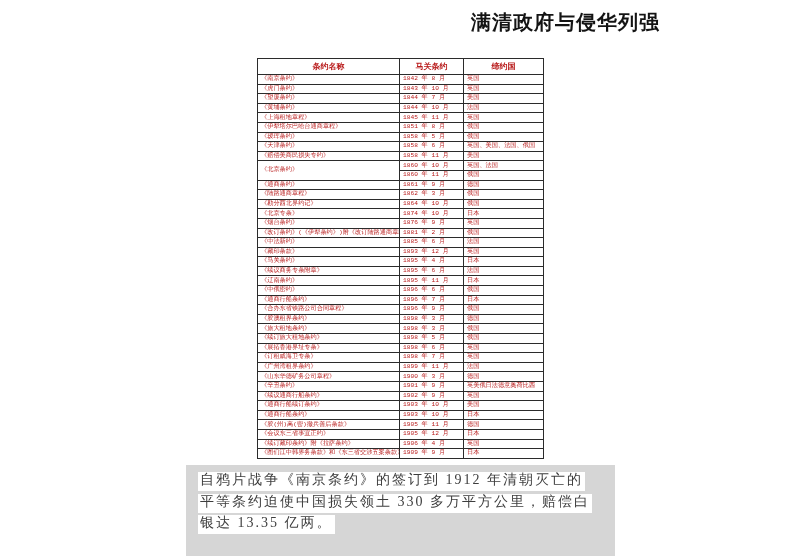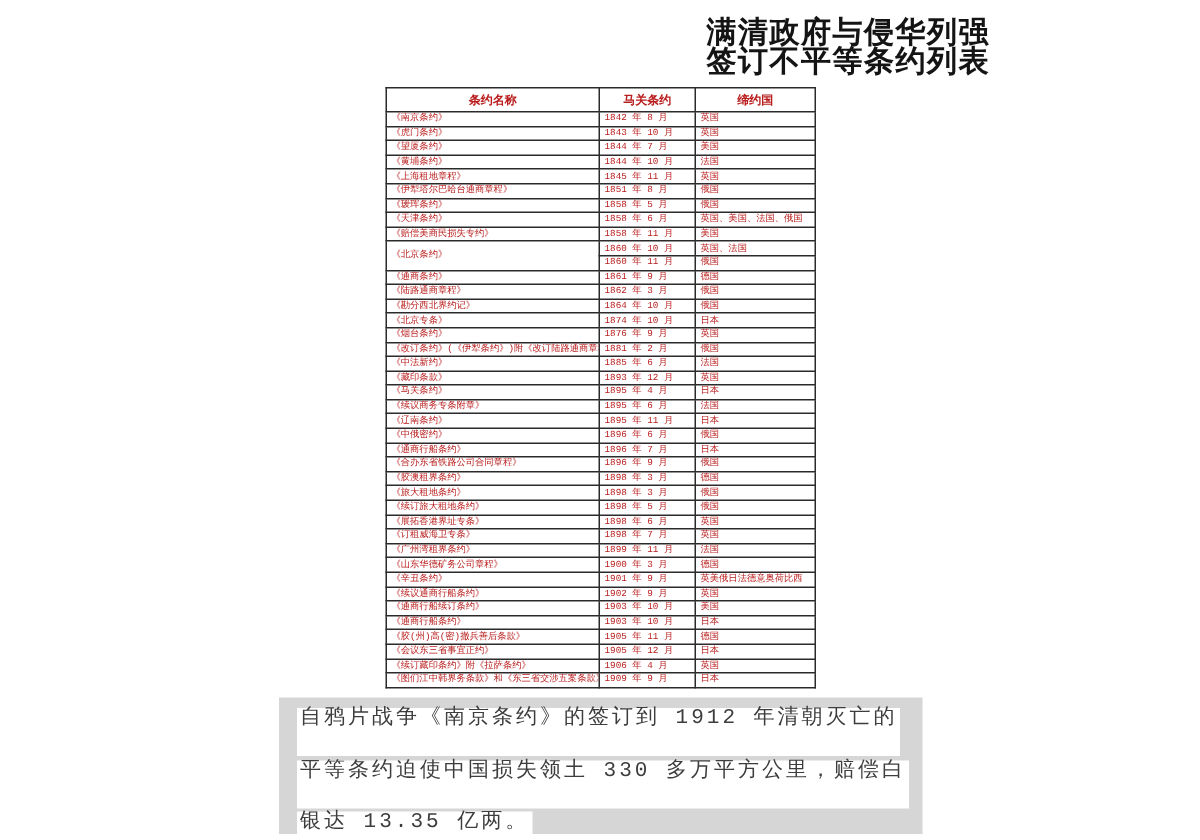--- a/index.html
+++ b/index.html
@@ -62,37 +62,36 @@
     height: 91px;
     box-sizing: border-box;
     background: #d6d6d6;
     padding: 7px 0 0 12px;
   }
   .footer-line {
     display: block;
     width: fit-content;
     background: #ffffff;
     color: #3d3d3d;
-    font-family: Liberation Mono, monospace;
+    font-family: Liberation Serif, serif;
     font-size: 14px;
     line-height: 15px;
     letter-spacing: 2px;
     white-space: nowrap;
-    padding: 0 2px 17px 2px;
+    padding: 0 2px 4px 2px;
     margin-bottom: 2.5px;
   }
 </style>
 </head>
 <body>
 
 <div class="page">
 
   <div class="doc-title">
     <div>满清政府与侵华列强</div>
-    <div>签订不平等条约列表</div>
   </div>
 
   <table class="treaty-table">
     <colgroup>
       <col style="width:142px">
       <col style="width:64px">
       <col style="width:80px">
     </colgroup>
     <thead>
       <tr>

